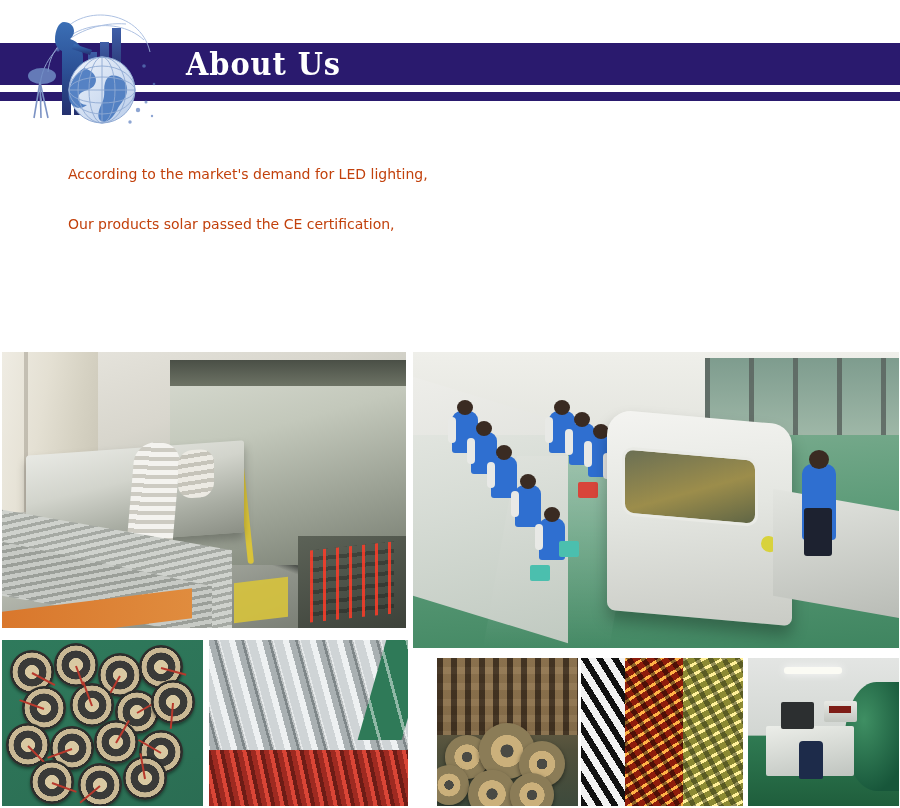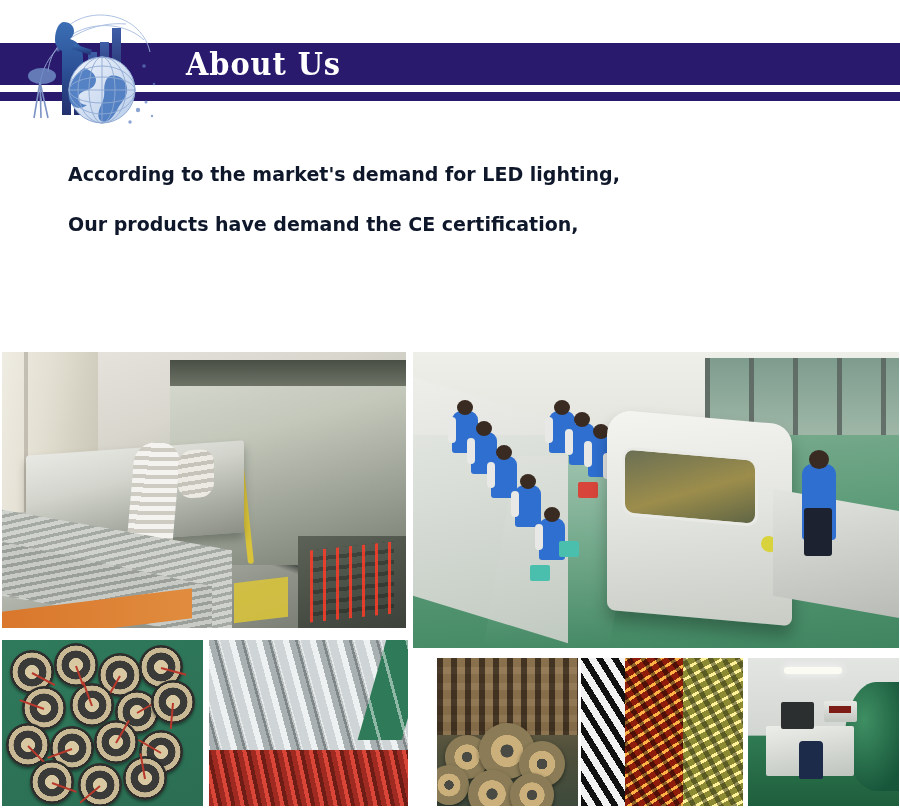--- a/index.html
+++ b/index.html
@@ -32,23 +32,22 @@
     transform: scaleX(0.93);
     transform-origin: left center;
     white-space: nowrap;
   }
   
   .logo-art { position: absolute; left: 18px; top: 6px; width: 150px; height: 124px; }
 
   
   #intro {
     position: absolute; left: 68px; top: 152px; width: 820px;
-    color: #0f172a;
-    font-size: 19px;
-    font-weight: bold;
+    color: #c2410c;
+    font-size: 14px;
   }
   .para { margin: 0; }
   .para-1 .line { line-height: 44px; }
   .para-2 { margin-top: 13px; }
   .para-2 .line { line-height: 31px; }
 
   
   .photo { position: absolute; overflow: hidden; background: #cfcfcf; }
   .photo .inner { position: absolute; inset: 0; }
 
@@ -391,21 +390,21 @@
     </div>
 
     <div class="banner-title">About Us</div>
   </div>
 
   <div id="intro">
     <div class="para para-1">
       <div class="line">According to the market's demand for LED lighting,</div>
     </div>
     <div class="para para-2">
-      <div class="line">Our products have demand the CE certification,</div>
+      <div class="line">Our products solar passed the CE certification,</div>
     </div>
   </div>
 
   <div>
 
     <div class="photo" id="ph-oven">
       <div class="inner">
         <div class="oven-curtain"></div>
         <div class="oven-body"></div>
         <div class="oven-cord"></div>

